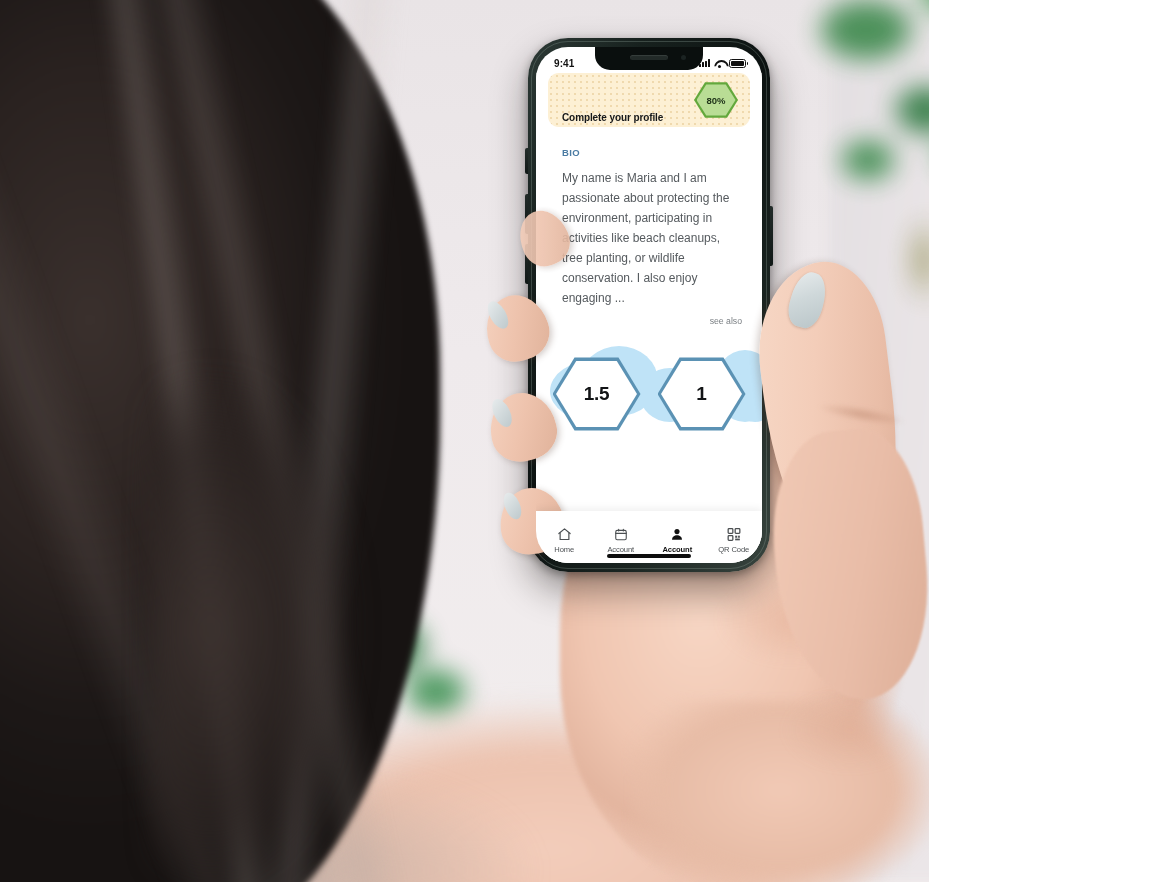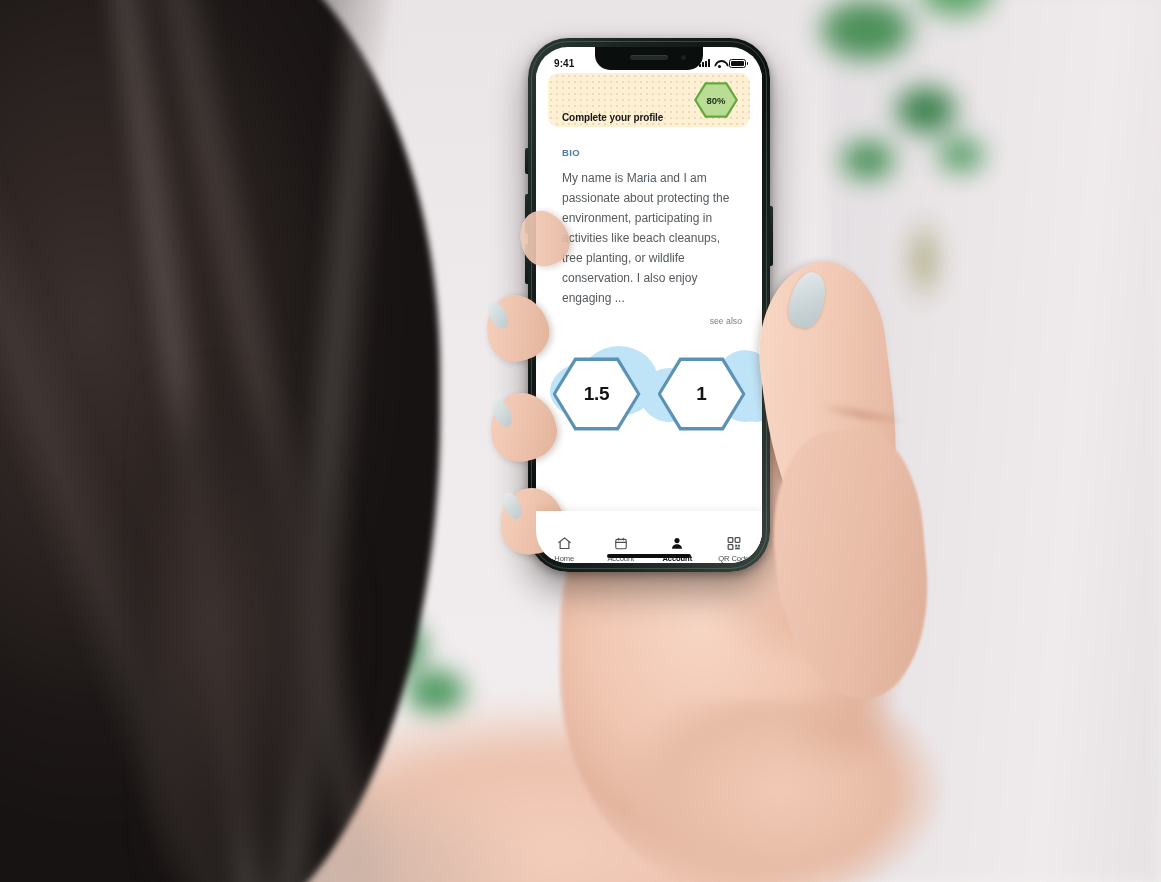--- a/index.html
+++ b/index.html
@@ -7,21 +7,21 @@
   html, body {
     width: 1161px;
     height: 882px;
     overflow: hidden;
     font-family: "Liberation Sans", sans-serif;
   }
 
   
   .scene {
     position: relative;
-    width: 1161px;
+    width: 929px;
     height: 882px;
     overflow: hidden;
     background: #efeaea;
   }
 
   
   .bg-wall {
     position: absolute;
     inset: 0;
     background:
@@ -511,21 +511,21 @@
   }
 
   
   .tabbar {
     position: absolute;
     left: 0; right: 0; bottom: 0;
     height: 52px;
     background: #fff;
     box-shadow: 0 -2px 8px rgba(0,0,0,0.07);
     display: flex;
-    align-items: flex-end;
+    align-items: center;
     justify-content: space-around;
     padding-top: 7px;
     z-index: 30;
   }
   .tab {
     display: flex;
     flex-direction: column;
     align-items: center;
     gap: 3px;
     width: 52px;

